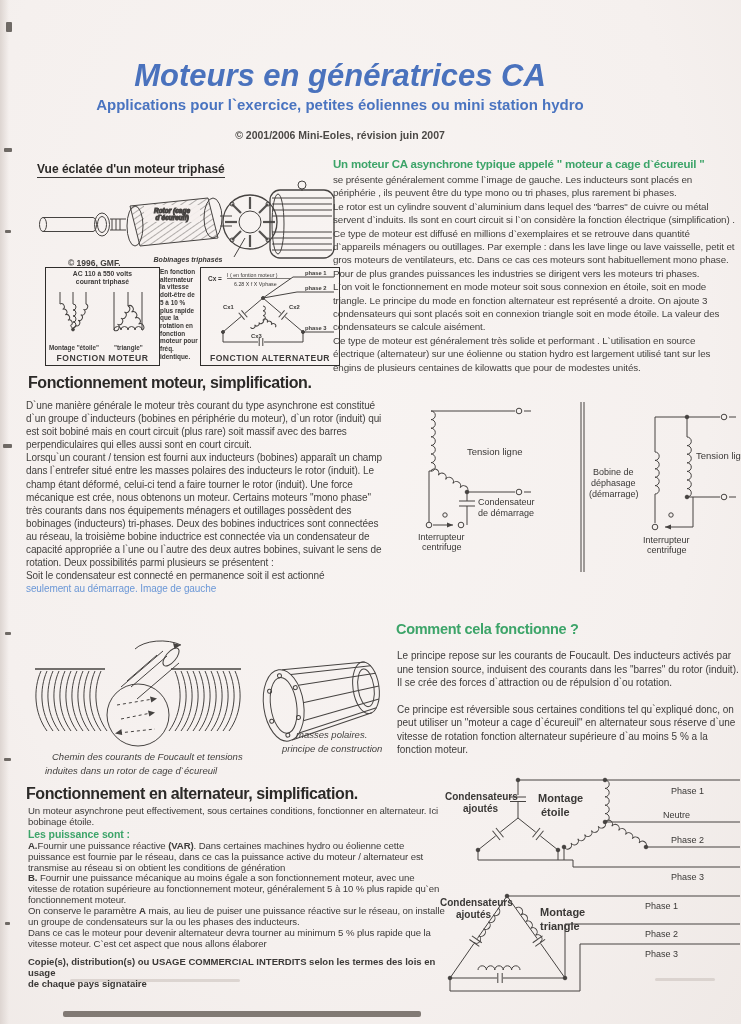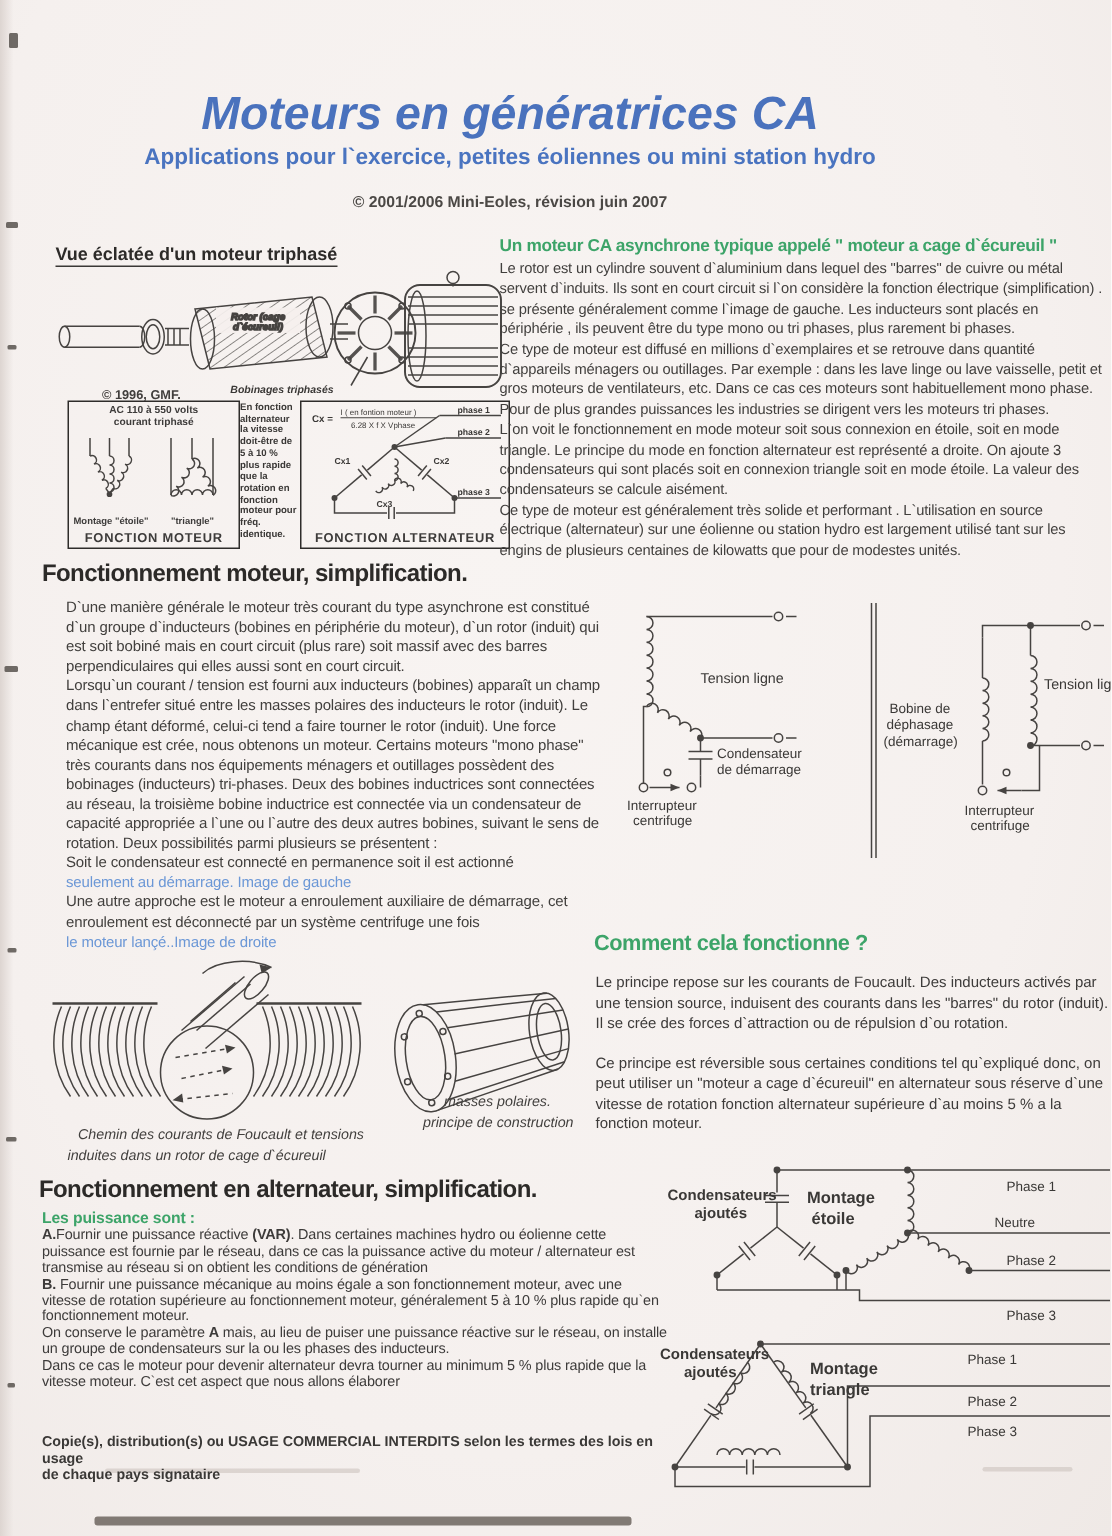--- a/index.html
+++ b/index.html
@@ -20,21 +20,21 @@
   .green{color:#3da469;}
   .blue-link{color:#6b97d6;}
   .exv-title{left:37px;top:162px;font-size:12px;font-weight:bold;color:#2c2a28;
     border-bottom:1.5px solid #3a3836;padding-bottom:1px;}
   .credit{left:40px;top:258px;font-size:8.5px;font-weight:bold;color:#413e3c;padding-left:28px;}
   .intro-col{left:333px;top:158px;width:402px;}
   .intro-head{font-size:11.5px;font-weight:bold;letter-spacing:-0.2px;margin-bottom:3px;}
   .body-text{font-size:9.8px;line-height:13.4px;letter-spacing:-0.1px;color:#413f3d;}
   .body-text p{margin:0;}
   .motor-head{left:28px;top:374px;font-size:16px;font-weight:bold;color:#2c2a28;letter-spacing:-0.4px;}
-  .motor-col{left:44px;top:399px;width:356px;font-size:10px;line-height:13.1px;}
+  .motor-col{left:26px;top:399px;width:356px;font-size:10px;line-height:13.1px;}
   .motor-col p{margin:0;}
   .how-head{left:396px;top:621px;font-size:14.5px;font-weight:bold;letter-spacing:-0.3px;}
   .how-col{left:397px;top:649px;width:342px;font-size:10px;line-height:13.5px;}
   .how-col p{margin:0 0 13px 0;}
   .alt-head{left:26px;top:785px;font-size:16px;font-weight:bold;color:#2c2a28;letter-spacing:-0.4px;}
   .alt-col{left:28px;top:806px;width:418px;font-size:9.6px;line-height:10.9px;letter-spacing:-0.1px;}
   .alt-col p{margin:0;}
   .alt-col .cond{font-size:10.5px;margin:1px 0;}
   .footer{left:28px;top:956px;width:430px;font-size:9.5px;font-weight:bold;line-height:11px;color:#3a3836;}
   .caption{font-style:italic;font-size:9.5px;color:#413f3d;letter-spacing:0;}
@@ -234,36 +234,34 @@
       <text x="104" y="7" font-size="5.8" font-weight="bold">phase 1</text>
       <text x="104" y="22" font-size="5.8" font-weight="bold">phase 2</text>
       <text x="104" y="62" font-size="5.8" font-weight="bold">phase 3</text>
     </svg>
     <div class="bx-title">FONCTION ALTERNATEUR</div>
   </div>
 
   <div class="abs intro-col">
     <div class="intro-head green">Un moteur CA asynchrone  typique appelé  " moteur a cage d`écureuil "</div>
     <div class="body-text">
+      <p>se présente généralement comme l`image de gauche. Les inducteurs sont placés en périphérie , ils peuvent être du type mono ou tri phases, plus rarement bi phases.</p>
       <p>Le rotor est un cylindre souvent d`aluminium dans lequel des "barres" de cuivre ou métal servent d`induits. Ils sont en court circuit si l`on considère la fonction électrique (simplification) .</p>
-      <p>se présente généralement comme l`image de gauche. Les inducteurs sont placés en périphérie , ils peuvent être du type mono ou tri phases, plus rarement bi phases.</p>
       <p>Ce type de moteur est diffusé en millions d`exemplaires et se retrouve dans quantité d`appareils ménagers ou outillages. Par exemple : dans les lave linge ou lave vaisselle, petit et gros  moteurs de ventilateurs, etc. Dans ce cas ces moteurs sont habituellement mono phase. Pour de plus grandes puissances les industries se dirigent vers les moteurs tri phases.</p>
       <p>L`on voit le fonctionnement en mode moteur soit sous connexion en étoile, soit en mode triangle. Le principe du mode en fonction alternateur est représenté a droite. On ajoute 3 condensateurs qui sont placés soit en connexion triangle soit en mode étoile. La valeur des condensateurs se calcule aisément.</p>
       <p>Ce type de moteur est généralement très solide et performant . L`utilisation en source électrique (alternateur) sur une  éolienne  ou station hydro  est largement utilisé tant sur les engins de plusieurs centaines de kilowatts que pour de modestes unités.</p>
     </div>
   </div>
 
   <div class="abs motor-head">Fonctionnement moteur, simplification.</div>
   <div class="abs motor-col body-text" style="font-size:10px;line-height:13.1px">
     <p>D`une manière générale le moteur très courant du type asynchrone est constitué d`un groupe d`inducteurs (bobines en périphérie du moteur), d`un rotor (induit) qui est soit bobiné mais en court circuit (plus rare) soit massif avec des barres perpendiculaires qui elles aussi sont en court circuit.</p>
     <p>Lorsqu`un courant / tension est fourni aux inducteurs (bobines) apparaît un champ dans l`entrefer situé entre les masses polaires des inducteurs le rotor (induit). Le champ étant déformé, celui-ci tend a faire tourner le rotor (induit). Une force mécanique est crée, nous obtenons un moteur. Certains moteurs  "mono phase" très courants dans nos équipements ménagers et outillages possèdent des bobinages (inducteurs) tri-phases. Deux des bobines inductrices sont connectées au réseau, la troisième bobine inductrice est connectée via un condensateur de capacité appropriée a l`une ou l`autre des deux autres bobines, suivant le sens de rotation. Deux possibilités parmi plusieurs se présentent :</p>
     <p><span>Soit le condensateur est connecté en permanence soit il est actionné</span><br>
       <span class="blue-link">seulement au démarrage.   Image de gauche</span></p>
-    <p><span>Une autre approche est le moteur a enroulement auxiliaire de démarrage, cet enroulement est déconnecté par un système centrifuge une fois</span><br>
-      <span class="blue-link">le moteur lançé..Image de droite</span></p>
   </div>
 
   <svg class="abs" style="left:415px;top:397px" width="326" height="200" viewBox="0 0 326 200">
     <g class="sk">
       <use href="#c60" transform="translate(16,14) rotate(90)"></use>
       <line x1="16" y1="14" x2="100" y2="14"></line>
       <circle cx="104" cy="14" r="2.8"></circle>
         <line x1="109" y1="14" x2="116" y2="14"></line>
       <use href="#c42" transform="translate(16,74) rotate(30)"></use>
       <circle cx="52" cy="95" r="1.8" fill="#464341"></circle>
@@ -400,20 +398,21 @@
       <line x1="45.3" y1="70" x2="123.3" y2="59"></line>
       <line x1="39.5" y1="81.5" x2="119.5" y2="67.3"></line>
       <line x1="31.5" y1="87.5" x2="114.3" y2="71.6"></line>
     </g>
   </svg>
   <div class="abs caption" style="left:296px;top:729px">masses polaires.</div>
   <div class="abs caption" style="left:282px;top:743px">principe de construction</div>
 
   <div class="abs alt-head">Fonctionnement en alternateur, simplification.</div>
   <div class="abs alt-col">
+    <p>Un moteur asynchrone peut effectivement, sous certaines conditions, fonctionner en alternateur. Ici bobinage étoile.</p>
     <p class="cond green b">Les puissance sont :</p>
     <p><b>A.</b><span>Fournir une puissance réactive </span><b>(VAR)</b><span>. Dans certaines machines hydro ou éolienne cette puissance est fournie par le réseau, dans ce cas la puissance active du moteur / alternateur est transmise au réseau si on obtient les conditions de génération</span></p>
     <p><b>B.</b><span> Fournir une puissance mécanique au moins égale a son fonctionnement moteur, avec une vitesse de rotation supérieure au fonctionnement moteur, généralement  5 à 10 % plus rapide qu`en fonctionnement moteur.</span></p>
     <p><span>On conserve le paramètre </span><b>A</b><span> mais, au lieu de puiser une puissance réactive sur le réseau, on installe un groupe de condensateurs sur la ou les phases des inducteurs.</span></p>
     <p>Dans ce cas le moteur pour devenir alternateur devra tourner au minimum  5 % plus rapide que la vitesse moteur.   C`est cet aspect que nous allons élaborer</p>
   </div>
 
   <svg class="abs" style="left:443px;top:770px" width="297" height="118" viewBox="0 0 297 118">
     <g class="sk">
       <line x1="75" y1="10" x2="297" y2="10"></line>

